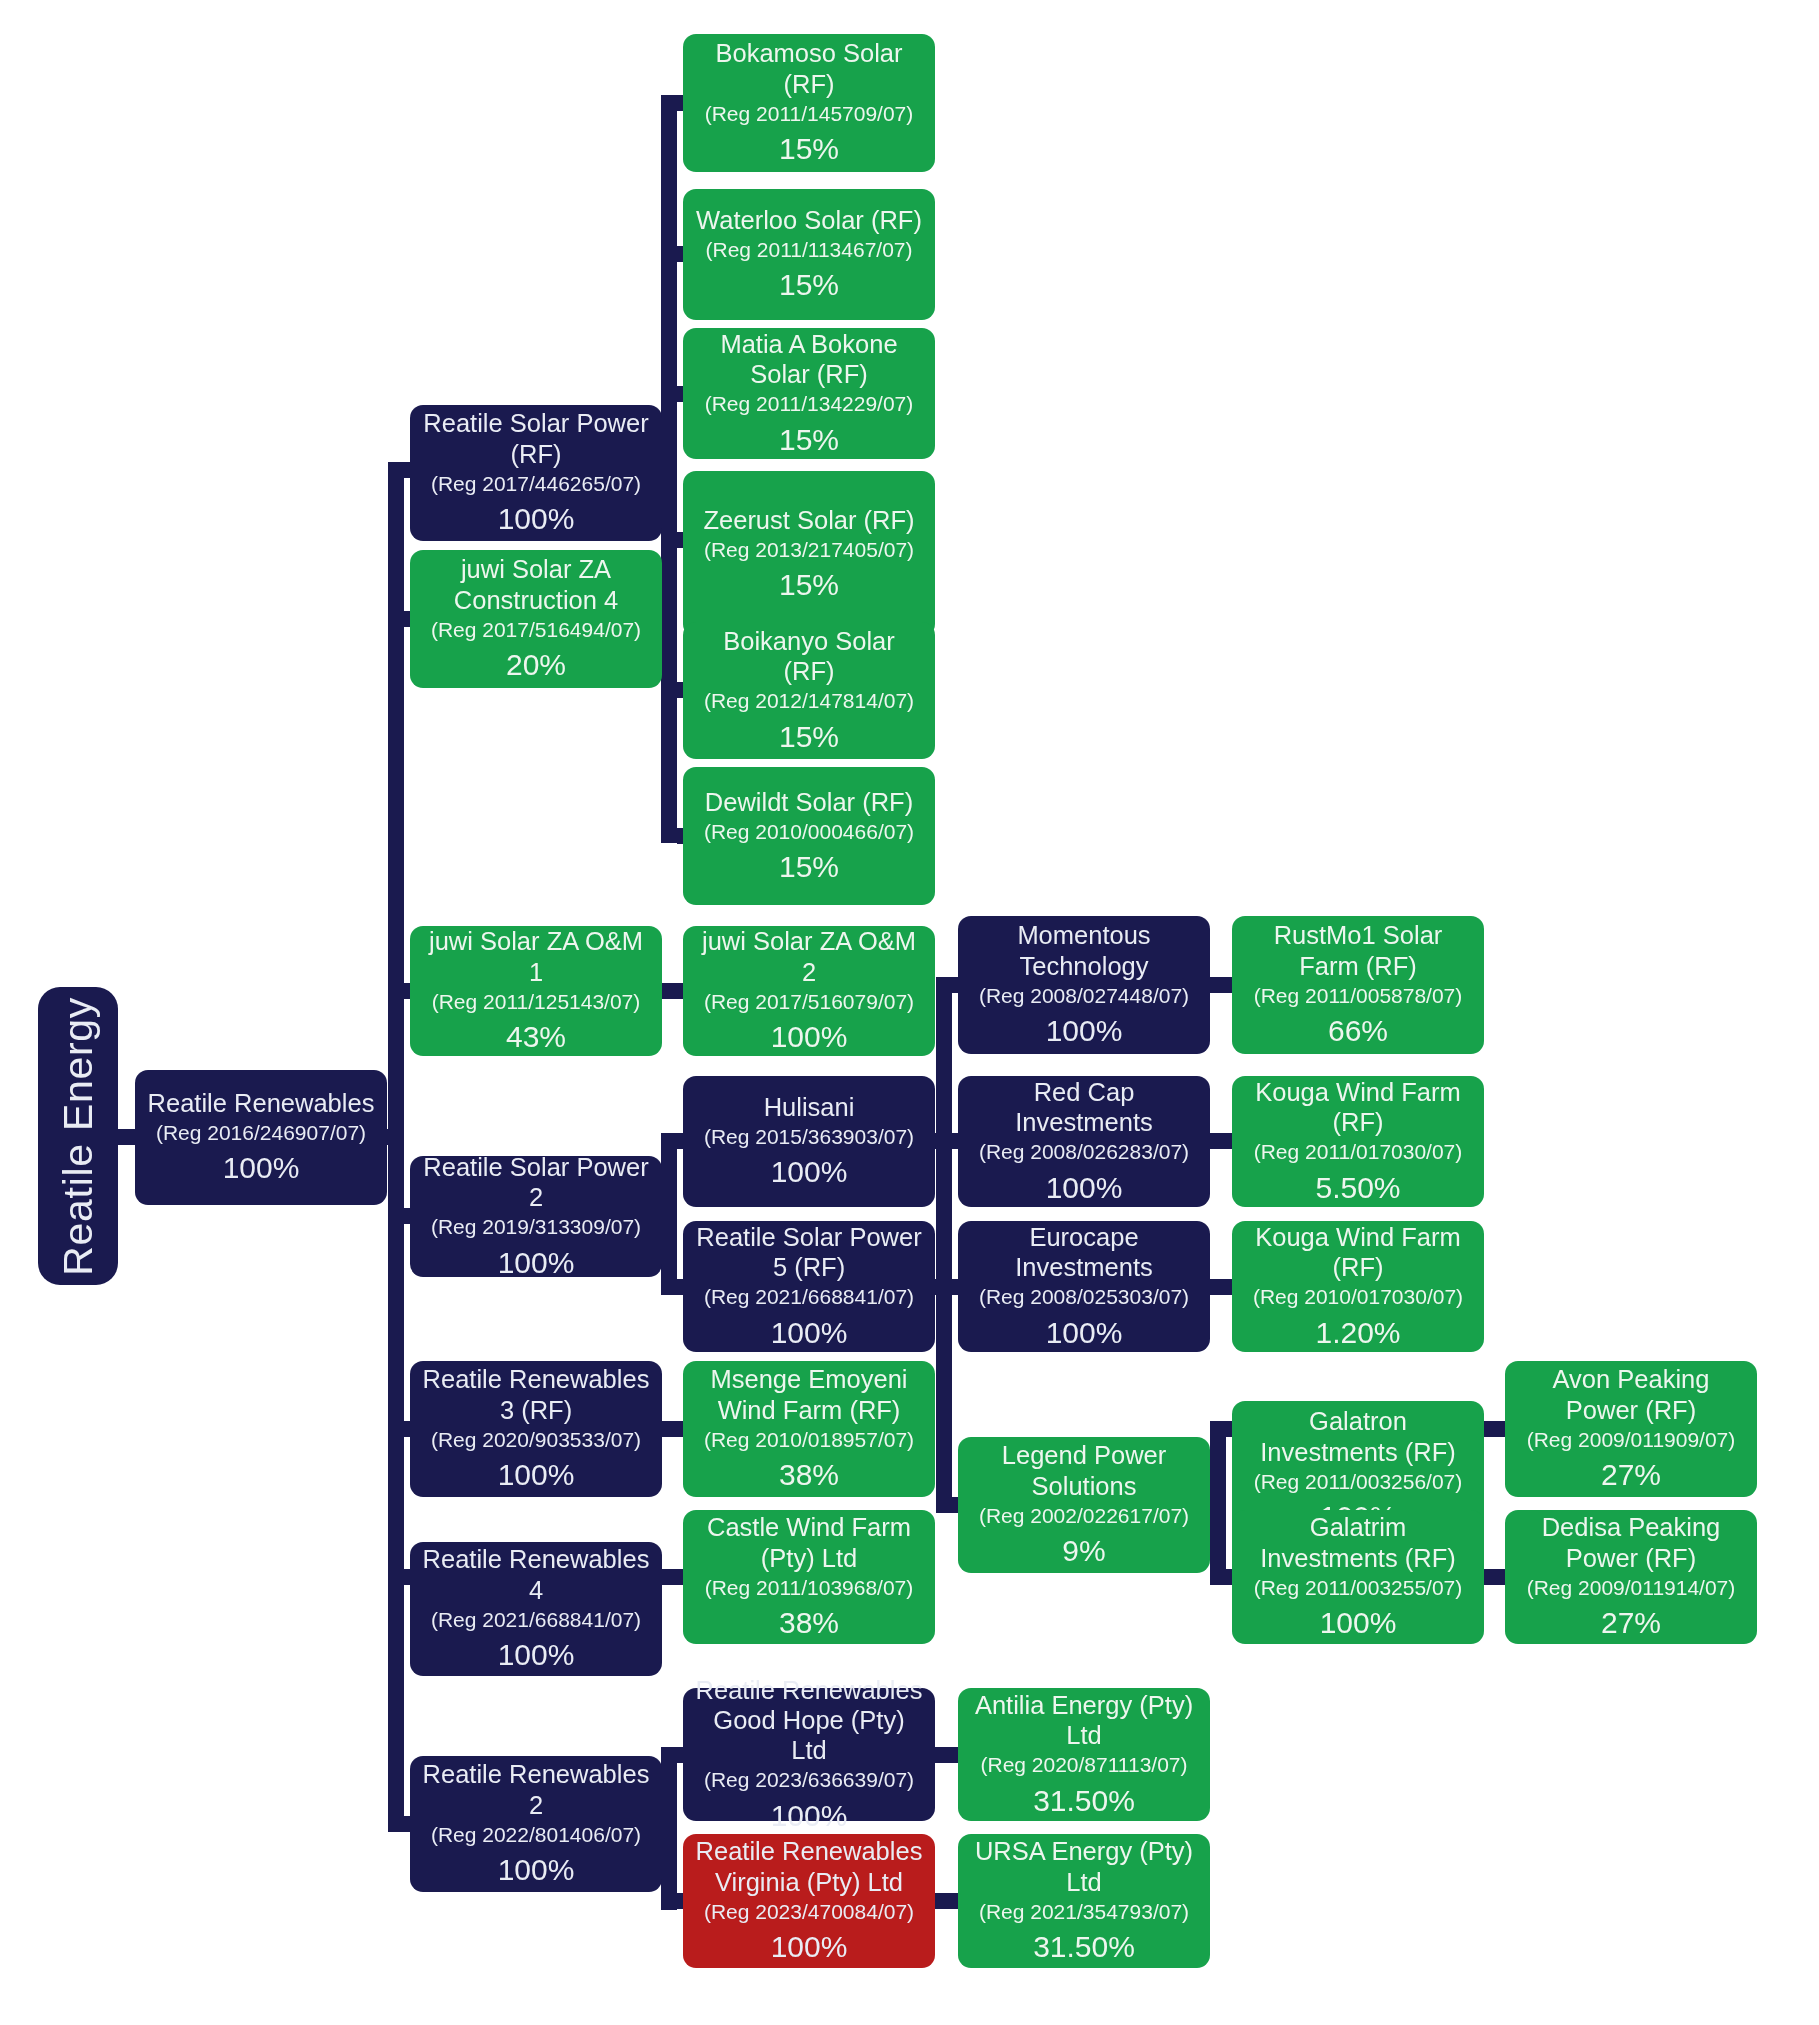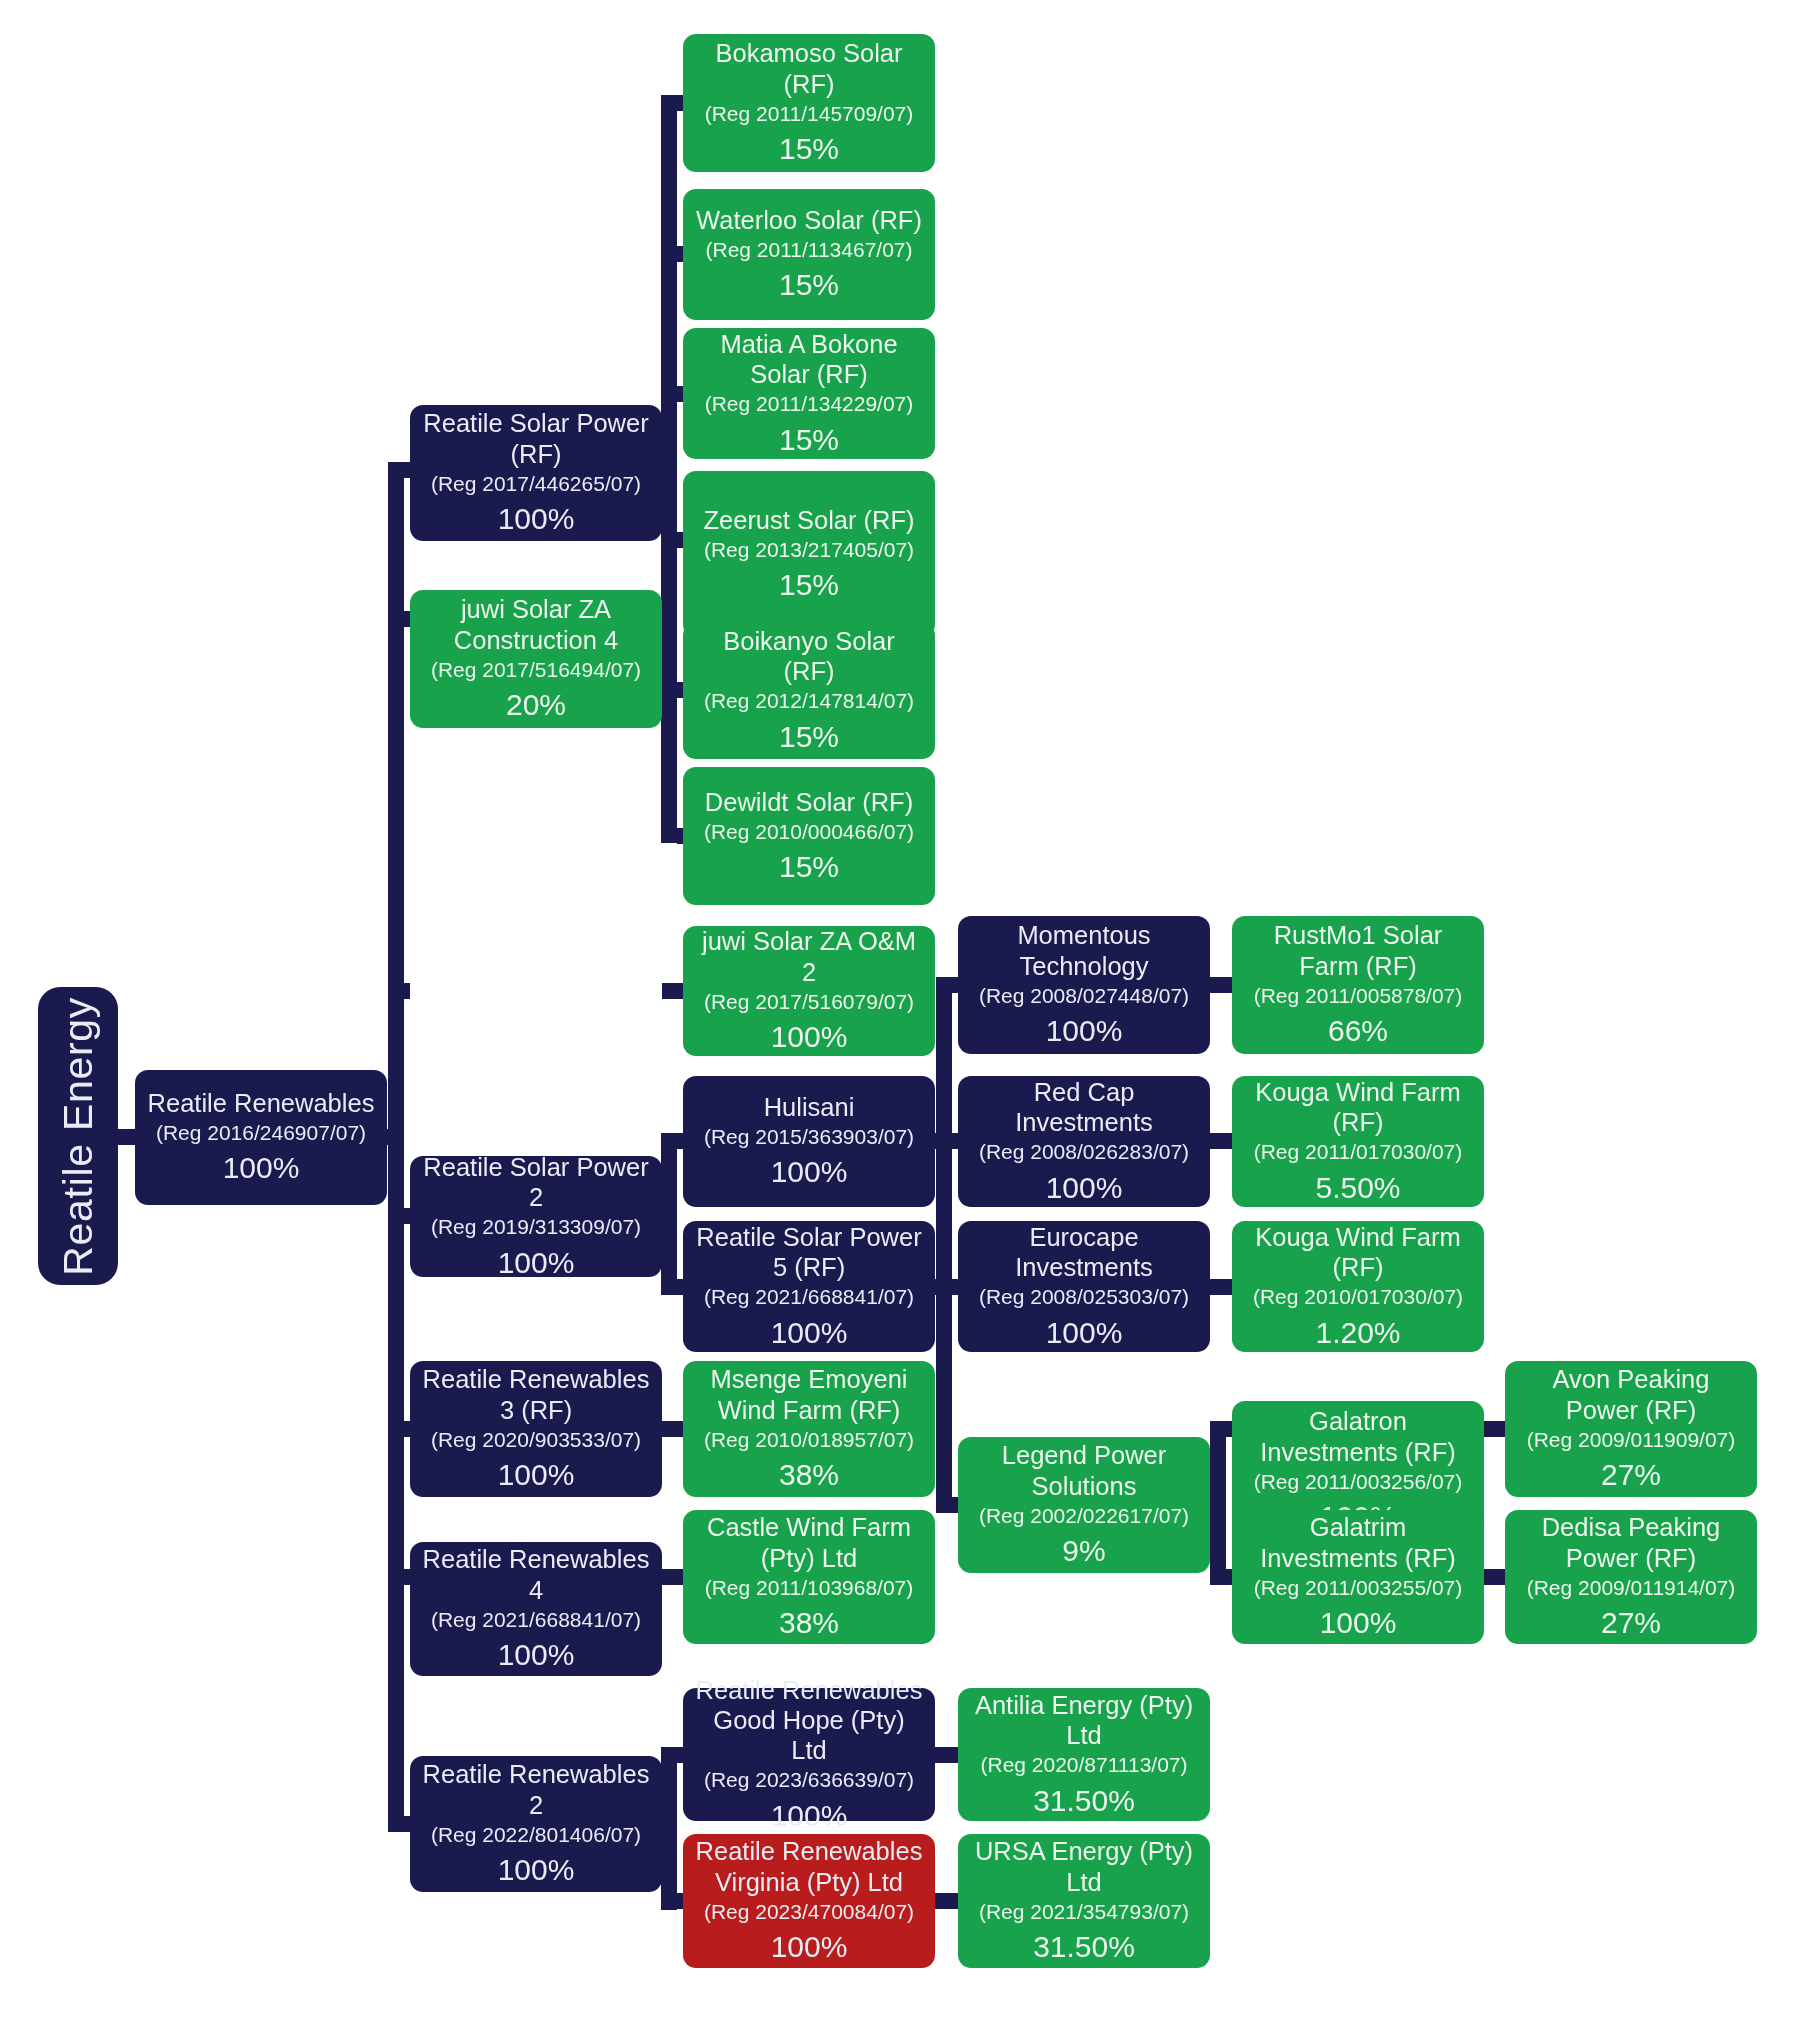--- a/index.html
+++ b/index.html
@@ -73,21 +73,21 @@
     <div class="node" style="left: 135px; top: 1070px; width: 252px; height: 135px; background: rgb(26, 26, 79); color: rgb(233, 236, 244);">
       <div class="name">Reatile Renewables</div>
       <div class="reg">(Reg 2016/246907/07)</div>
       <div class="pct">100%</div>
     </div>
     <div class="node" style="left: 410px; top: 405px; width: 252px; height: 136px; background: rgb(26, 26, 79); color: rgb(233, 236, 244);">
       <div class="name">Reatile Solar Power (RF)</div>
       <div class="reg">(Reg 2017/446265/07)</div>
       <div class="pct">100%</div>
     </div>
-    <div class="node" style="left: 410px; top: 550px; width: 252px; height: 138px; background: rgb(23, 162, 75); color: rgb(237, 246, 238); margin-top: 40px;">
+    <div class="node" style="left: 410px; top: 550px; width: 252px; height: 138px; background: rgb(23, 162, 75); color: rgb(237, 246, 238);">
       <div class="name">juwi Solar ZA Construction 4</div>
       <div class="reg">(Reg 2017/516494/07)</div>
       <div class="pct">20%</div>
     </div>
     <div class="node" style="left: 683px; top: 34px; width: 252px; height: 138px; background: rgb(23, 162, 75); color: rgb(237, 246, 238);">
       <div class="name">Bokamoso Solar (RF)</div>
       <div class="reg">(Reg 2011/145709/07)</div>
       <div class="pct">15%</div>
     </div>
     <div class="node" style="left: 683px; top: 189px; width: 252px; height: 131px; background: rgb(23, 162, 75); color: rgb(237, 246, 238);">
@@ -107,20 +107,25 @@
     </div>
     <div class="node" style="left: 683px; top: 622px; width: 252px; height: 137px; background: rgb(23, 162, 75); color: rgb(237, 246, 238);">
       <div class="name">Boikanyo Solar (RF)</div>
       <div class="reg">(Reg 2012/147814/07)</div>
       <div class="pct">15%</div>
     </div>
     <div class="node" style="left: 683px; top: 767px; width: 252px; height: 138px; background: rgb(23, 162, 75); color: rgb(237, 246, 238);">
       <div class="name">Dewildt Solar (RF)</div>
       <div class="reg">(Reg 2010/000466/07)</div>
       <div class="pct">15%</div>
+    </div>
+    <div class="node" style="left: 410px; top: 926px; width: 252px; height: 130px; background: rgb(23, 162, 75); color: rgb(237, 246, 238);">
+      <div class="name">juwi Solar ZA O&amp;M 1</div>
+      <div class="reg">(Reg 2011/125143/07)</div>
+      <div class="pct">43%</div>
     </div>
     <div class="node" style="left: 683px; top: 926px; width: 252px; height: 130px; background: rgb(23, 162, 75); color: rgb(237, 246, 238);">
       <div class="name">juwi Solar ZA O&amp;M 2</div>
       <div class="reg">(Reg 2017/516079/07)</div>
       <div class="pct">100%</div>
     </div>
     <div class="node" style="left: 410px; top: 1156px; width: 252px; height: 121px; background: rgb(26, 26, 79); color: rgb(233, 236, 244);">
       <div class="name">Reatile Solar Power 2</div>
       <div class="reg">(Reg 2019/313309/07)</div>
       <div class="pct">100%</div>

